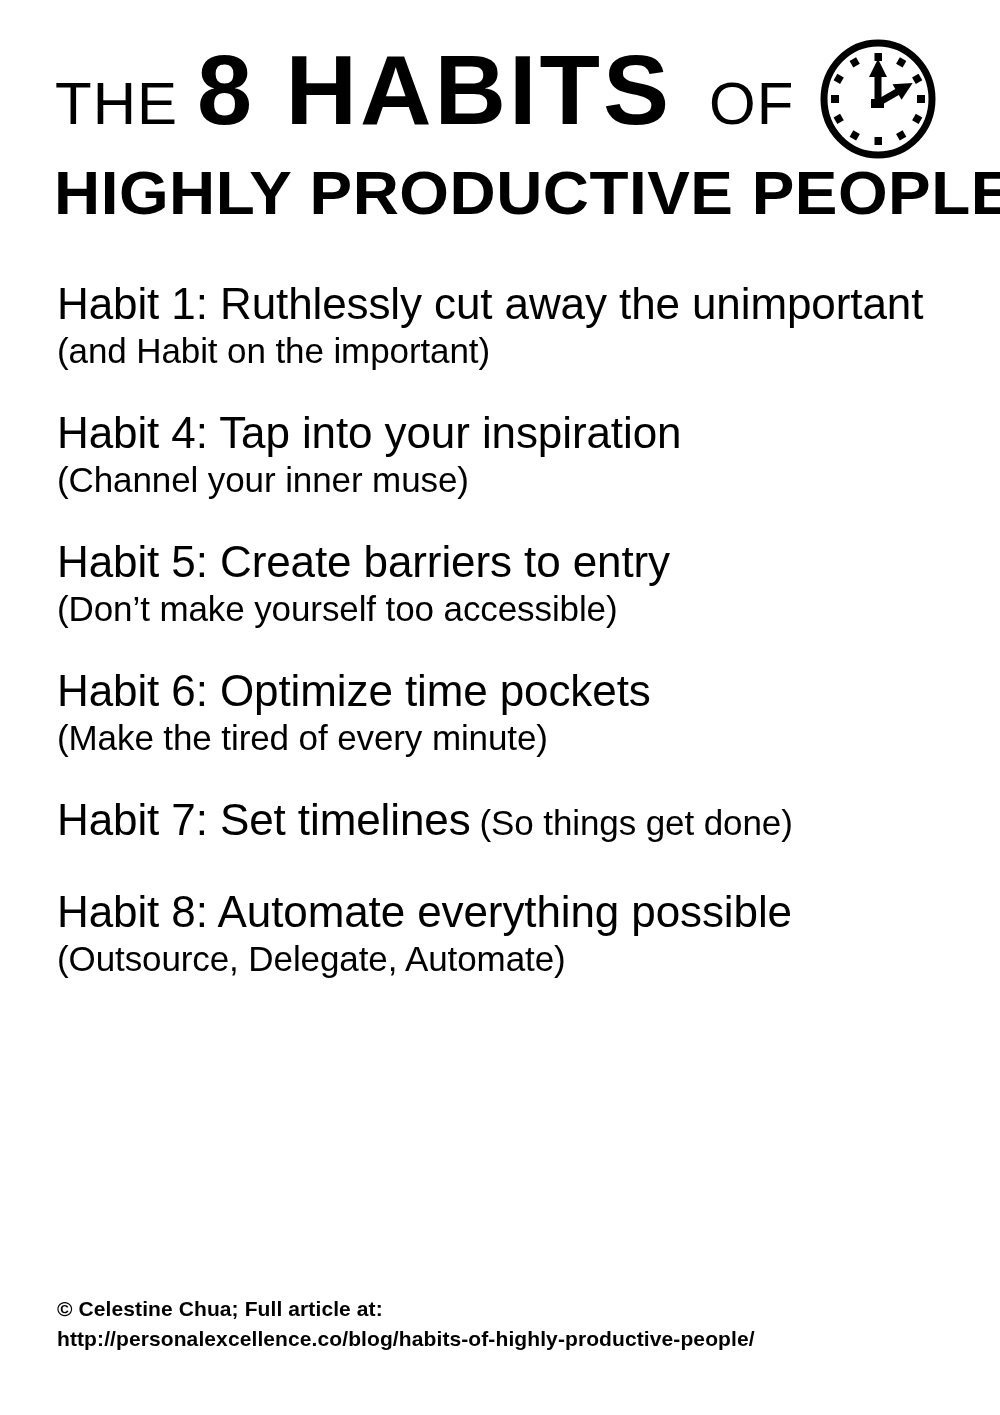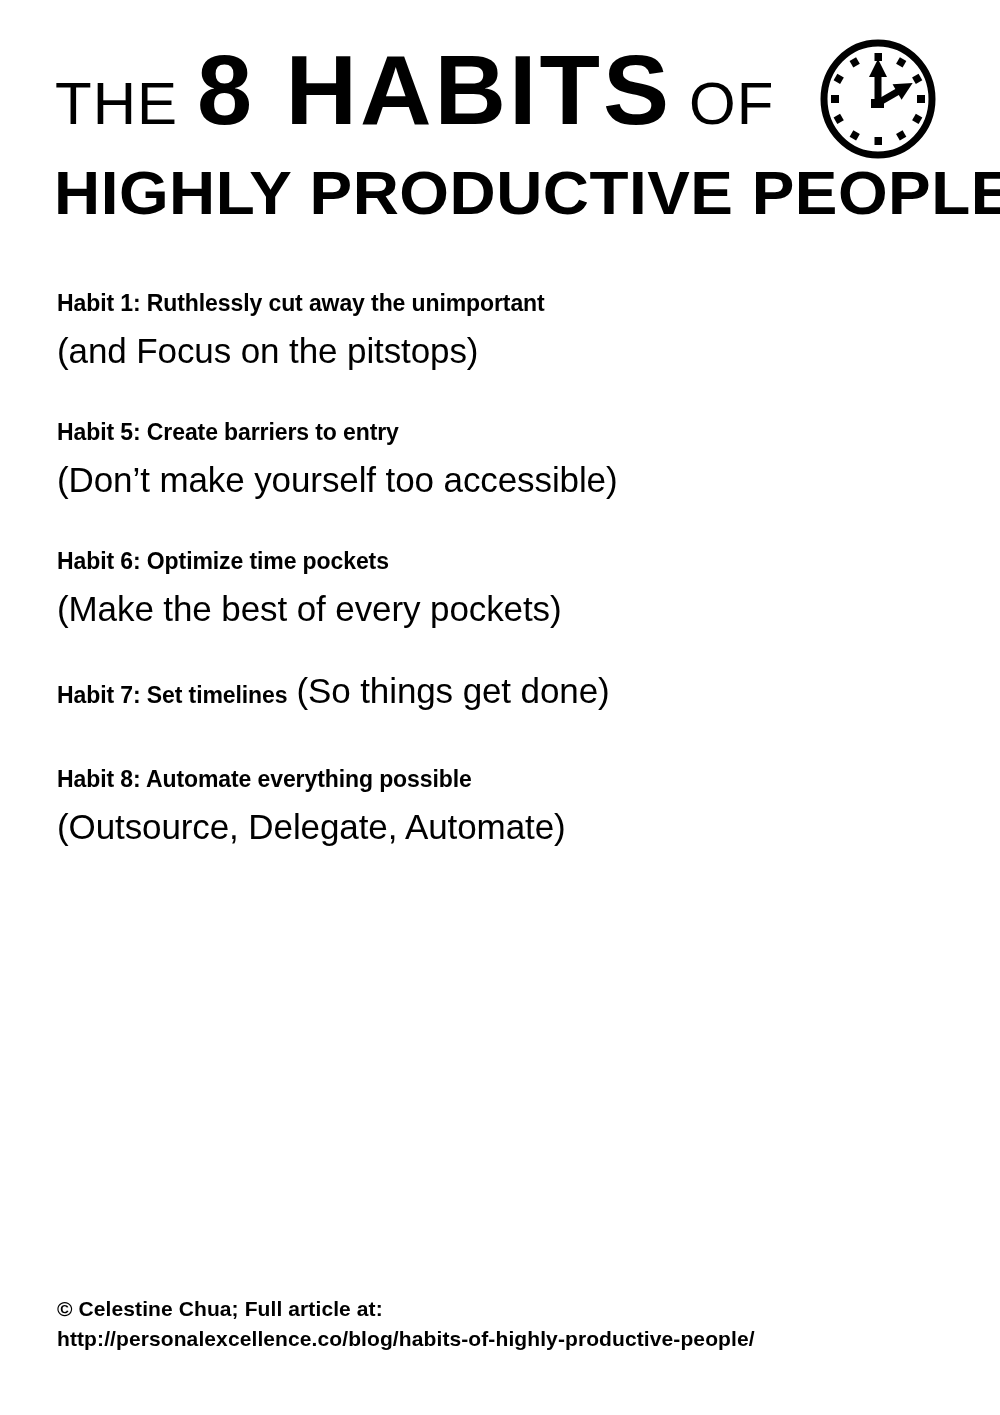--- a/index.html
+++ b/index.html
@@ -54,20 +54,21 @@
     letter-spacing: 3px;
     line-height: 1;
     margin-left: 19px;
     margin-right: 17px;
   }
   .t-of {
     font-size: 60px;
     font-weight: 400;
     letter-spacing: 1px;
     line-height: 1;
+    margin-left: 20px;
   }
 
   .title-line-2 {
     position: absolute;
     left: 54px;
     top: 162px;
     font-size: 62px;
     font-weight: 700;
     letter-spacing: 0.5px;
     line-height: 1;
@@ -92,22 +93,22 @@
     left: 57px;
     top: 280px;
     width: 900px;
   }
   .habit-block {
     margin-bottom: 35px;
   }
   .habit-block:last-child { margin-bottom: 0; }
 
   .habit-title {
-    font-size: 23px;
-    font-weight: 700;
+    font-size: 44px;
+    font-weight: 400;
     line-height: 47px;
     letter-spacing: -0.1px;
     white-space: nowrap;
   }
   .habit-sub {
     font-size: 35px;
     font-weight: 400;
     line-height: 47px;
     letter-spacing: -0.1px;
     white-space: nowrap;
@@ -182,36 +183,38 @@
         <rect x="54" y="62" width="13" height="9" fill="#000000"></rect>
       </svg>
     </div>
 
   </div>
 
   <div class="habits">
 
     <div class="habit-block">
       <div class="habit-title">Habit 1: Ruthlessly cut away the unimportant</div>
-      <div class="habit-sub">(and Focus on the pitstops)</div>
-    </div>
-
-
-
-    <div class="habit-block">
+      <div class="habit-sub">(and Habit on the important)</div>
+    </div>
+
+
+
+    <div class="habit-block">
+      <div class="habit-title">Habit 4: Tap into your inspiration</div>
+      <div class="habit-sub">(Channel your inner muse)</div>
     </div>
 
     <div class="habit-block">
       <div class="habit-title">Habit 5: Create barriers to entry</div>
       <div class="habit-sub">(Don’t make yourself too accessible)</div>
     </div>
 
     <div class="habit-block">
       <div class="habit-title">Habit 6: Optimize time pockets</div>
-      <div class="habit-sub">(Make the best of every pockets)</div>
+      <div class="habit-sub">(Make the tired of every minute)</div>
     </div>
 
     <div class="habit-block habit-inline">
       <span class="habit-title">Habit 7: Set timelines</span><span class="habit-sub">(So things get done)</span>
     </div>
 
     <div class="habit-block">
       <div class="habit-title">Habit 8: Automate everything possible</div>
       <div class="habit-sub">(Outsource, Delegate, Automate)</div>
     </div>

